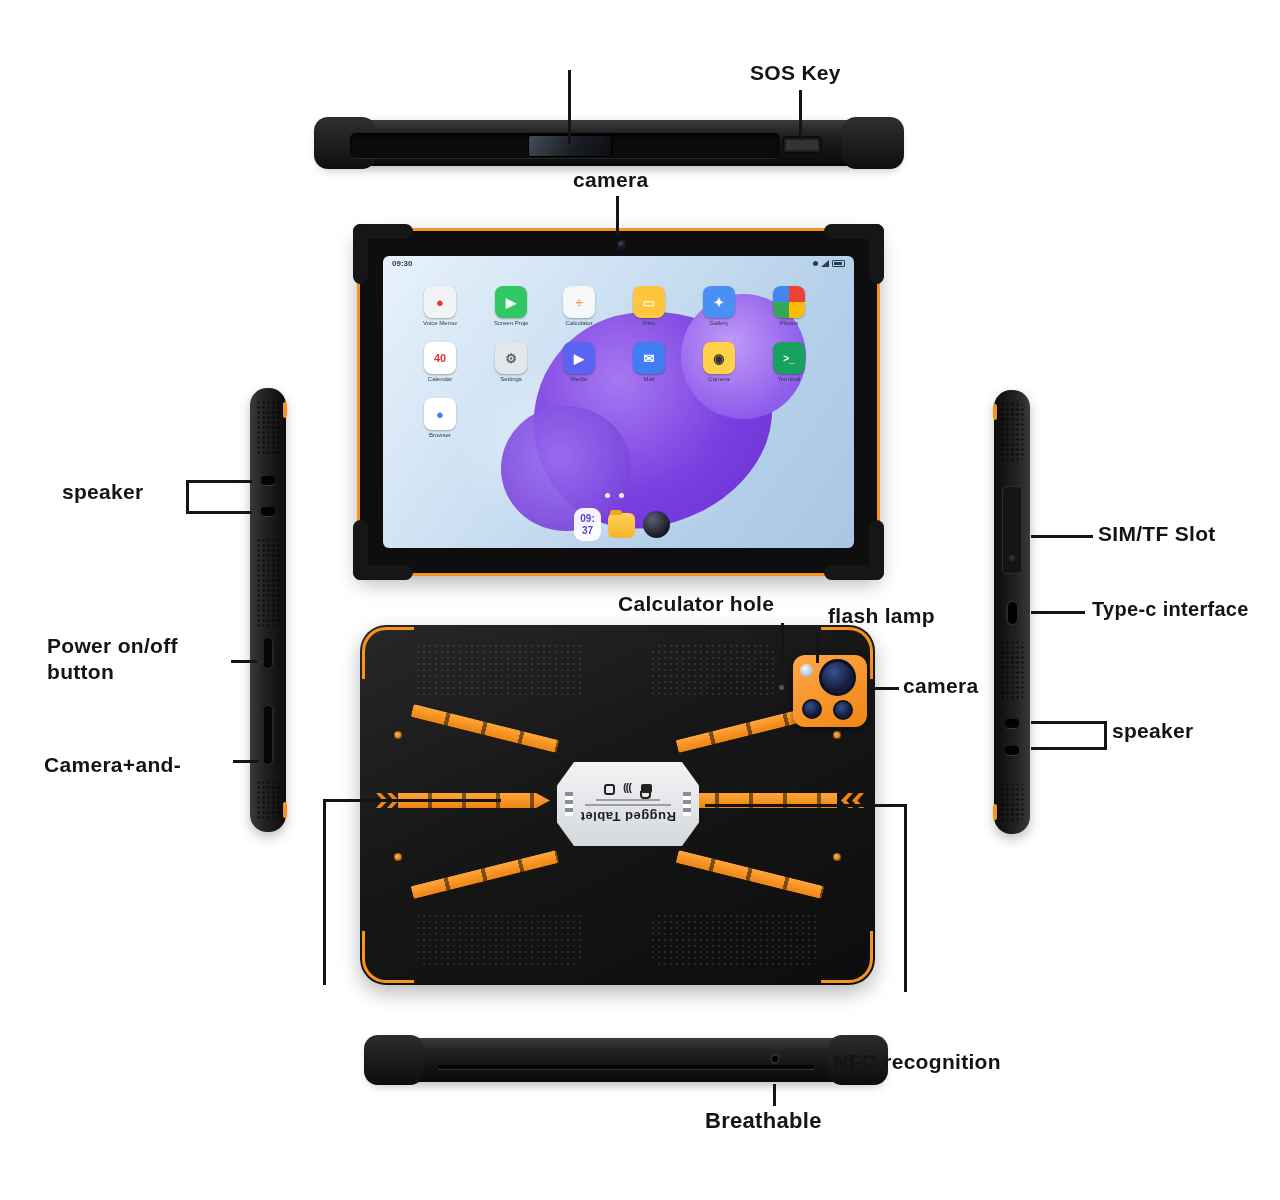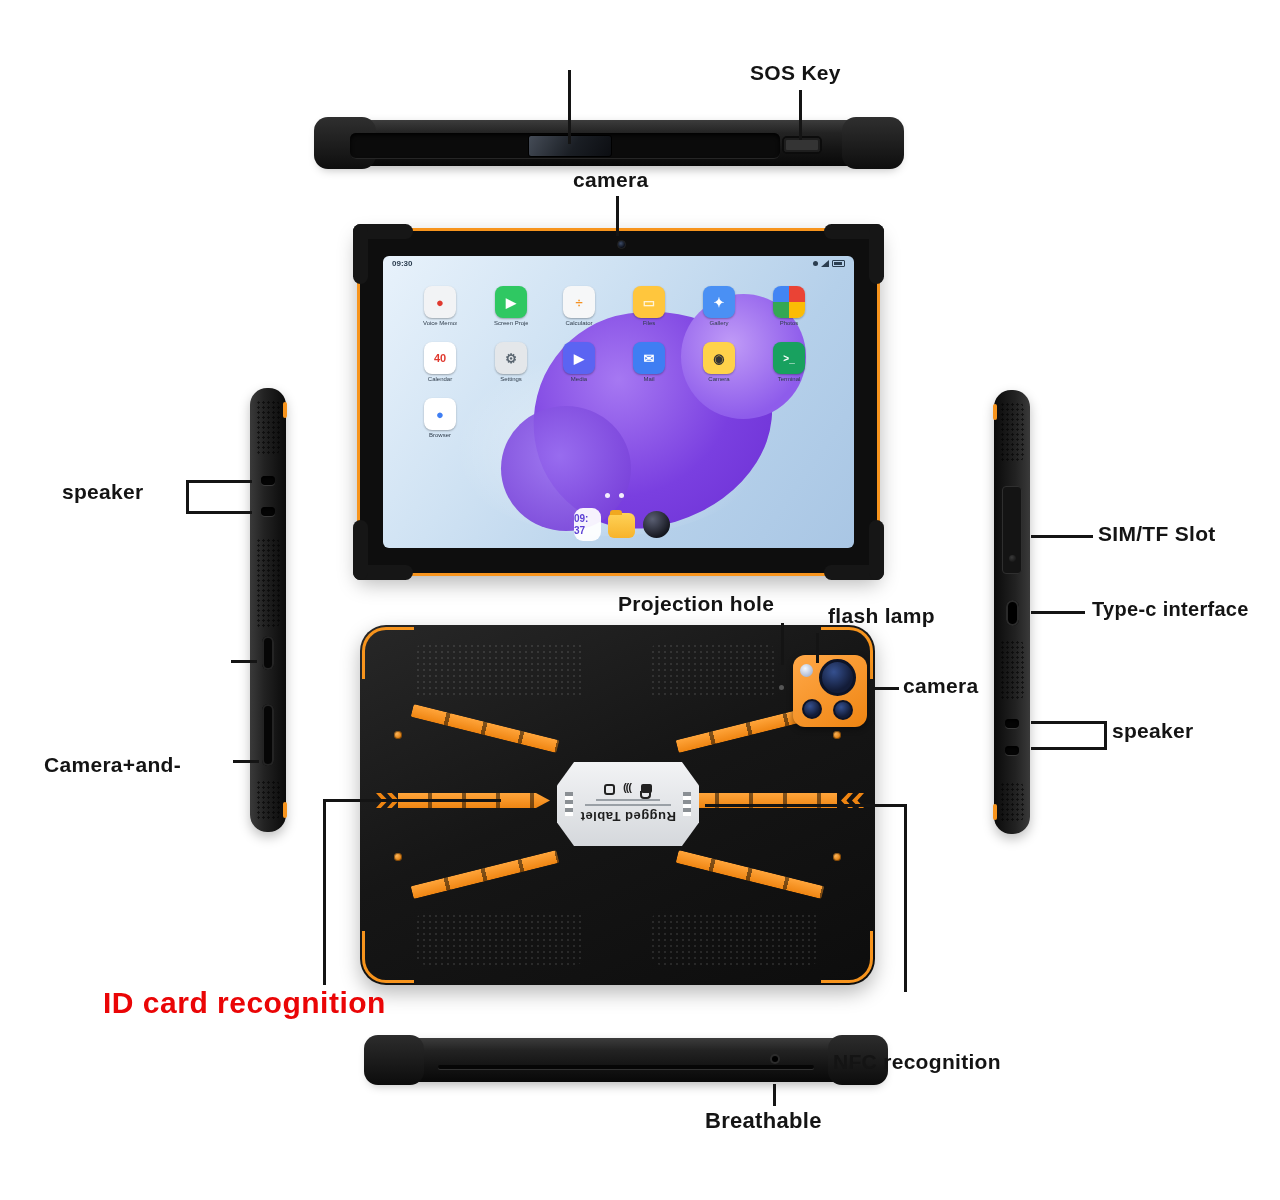--- a/index.html
+++ b/index.html
@@ -62,21 +62,21 @@
   .dot-ic{width:5px;height:5px;border-radius:50%;background:#2c3e50}
   .batt{width:13px;height:7px;border:1px solid #2c3e50;border-radius:1px;position:relative}
   .batt::after{content:"";position:absolute;left:1px;top:1px;bottom:1px;width:8px;background:#2c3e50}
   .app{position:absolute;width:34px;text-align:center;z-index:5}
   .tile{width:32px;height:32px;margin:0 auto;border-radius:8px;display:flex;align-items:center;
         justify-content:center;font-weight:bold;font-size:13px;box-shadow:0 1px 2px rgba(0,0,0,.3)}
   .app-label{margin-top:2px;font-size:6px;color:#2e3b49;white-space:nowrap;overflow:hidden}
   .pdot{position:absolute;width:5px;height:5px;border-radius:50%;background:rgba(255,255,255,.9);z-index:5}
   .clockw{position:absolute;left:191px;top:252px;width:27px;height:33px;background:rgba(255,255,255,.93);
           border-radius:9px;color:#5b3fd4;font-size:10px;font-weight:bold;line-height:1.15;display:flex;
-          flex-direction:column;align-items:flex-start;justify-content:center;z-index:5}
+          flex-direction:column;align-items:center;justify-content:center;z-index:5}
   .wfolder{position:absolute;left:225px;top:257px;width:27px;height:25px;border-radius:6px;z-index:5;
            background:linear-gradient(#ffd257,#f7b32b)}
   .wfolder::before{content:"";position:absolute;left:2px;top:-3px;width:12px;height:5px;border-radius:3px 3px 0 0;
            background:#f0a81f}
   .wsphere{position:absolute;left:260px;top:255px;width:27px;height:27px;border-radius:50%;z-index:5;
            background:radial-gradient(circle at 35% 30%,#5a5f73,#15171f 72%)}
 
   
   .side{position:absolute;width:36px;height:444px;border-radius:17px;box-shadow:0 5px 12px rgba(0,0,0,.25);z-index:2}
   .sideL{left:250px;top:388px}
@@ -157,29 +157,32 @@
           box-shadow:0 0 0 2px #2c2c2c}
 </style>
 </head>
 <body>
 
 <div class="canvas">
 
   <div class="lbl" style="left:750px;top:60px">SOS Key</div>
   <div class="lbl" style="left:573px;top:167px">camera</div>
   <div class="lbl" style="left:62px;top:479px">speaker</div>
+  <div class="lbl" style="left:47px;top:633px">
+    <span>Power on/off</span><br>
+    <span>button</span>
+  </div>
   <div class="lbl" style="left:44px;top:752px">Camera+and-</div>
   <div class="lbl" style="left:1098px;top:521px">SIM/TF Slot</div>
   <div class="lbl sm" style="left:1092px;top:597px">Type-c interface</div>
   <div class="lbl" style="left:1112px;top:718px">speaker</div>
-  <div class="lbl" style="left:618px;top:591px">Projection hole</div>
+  <div class="lbl" style="left:618px;top:591px">Calculator hole</div>
   <div class="lbl" style="left:828px;top:603px">flash lamp</div>
   <div class="lbl" style="left:903px;top:673px">camera</div>
   <div class="lbl" style="left:833px;top:1049px">NFC recognition</div>
-  <div class="lbl red" style="left:103px;top:984px">ID card recognition</div>
   <div class="lbl" style="left:705px;top:1107px;font-size:22px">Breathable</div>
 
   <div class="ln" style="left:568px;top:70px;width:3px;height:74px"></div>
   <div class="ln" style="left:799px;top:90px;width:3px;height:50px"></div>
   <div class="ln" style="left:616px;top:196px;width:3px;height:40px"></div>
   <div class="ln" style="left:186px;top:480px;width:3px;height:34px"></div>
   <div class="ln" style="left:186px;top:480px;width:66px;height:3px"></div>
   <div class="ln" style="left:186px;top:511px;width:66px;height:3px"></div>
   <div class="ln" style="left:231px;top:660px;width:26px;height:3px"></div>
   <div class="ln" style="left:233px;top:760px;width:26px;height:3px"></div>

